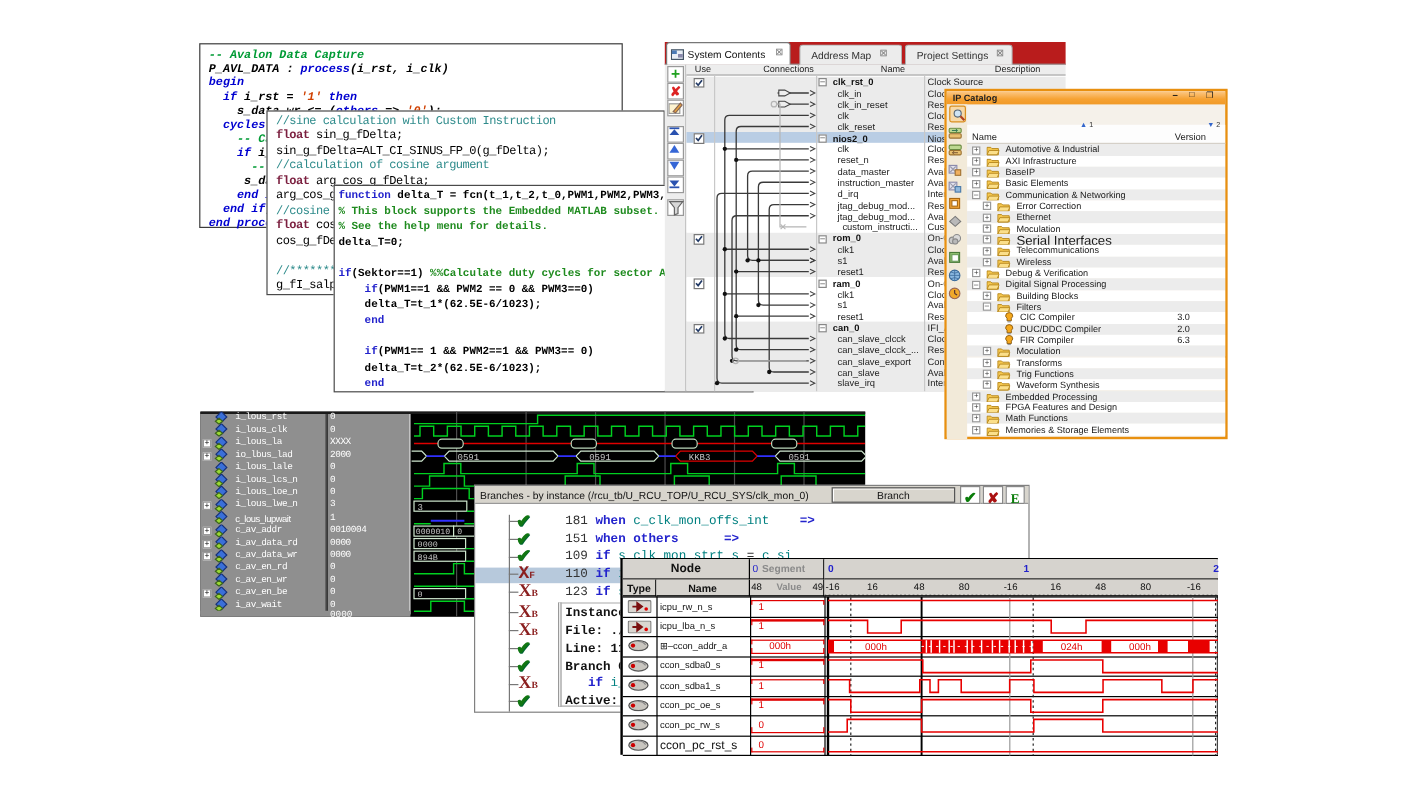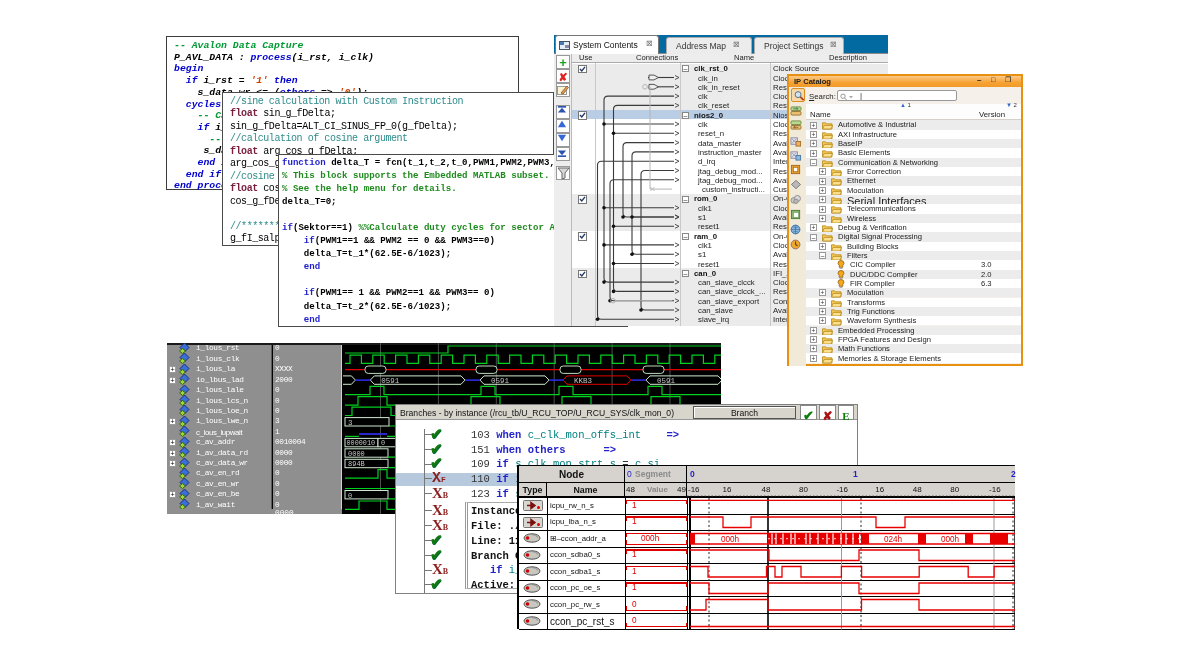--- a/index.html
+++ b/index.html
@@ -47,21 +47,21 @@
 <span style="color:#2222cc;">if</span>(Sektor==1) <span style="color:#1f8b1f;">%%Calculate duty cycles for sector A</span>
     <span style="color:#2222cc;">if</span>(PWM1==1 &amp;&amp; PWM2 == 0 &amp;&amp; PWM3==0)
     delta_T=t_1*(62.5E-6/1023);
     <span style="color:#2222cc;">end</span>
 
     <span style="color:#2222cc;">if</span>(PWM1== 1 &amp;&amp; PWM2==1 &amp;&amp; PWM3== 0)
     delta_T=t_2*(62.5E-6/1023);
     <span style="color:#2222cc;">end</span></pre>
   </div>
 <div class="abs" style="left:554px;top:35px;width:334px;height:291px;background:#fff;z-index:4;border-bottom:1px solid #999">
-<div class="abs" style="left:0;top:0;width:334px;height:19px;border-bottom:1px solid #8a8a8a;background:#0369a1">
+<div class="abs" style="left:0;top:0;width:334px;height:19px;border-bottom:1px solid #8a8a8a;background:#b91c1c">
 <div class="abs" style="left:1px;top:0;width:104px;height:19px;background:#fff;border:1px solid #777;border-bottom:none;border-radius:3px 3px 0 0">
  <svg class="abs" style="left:3px;top:4px" width="11" height="11" viewBox="0 0 11 11">
           <rect x="0.5" y="1.5" width="10" height="8" fill="#e8eef5" stroke="#456"></rect>
           <rect x="1" y="2" width="4" height="3" fill="#4a7ab5"></rect>
           <rect x="6" y="5" width="4" height="3" fill="#88a"></rect>
         </svg>
  <span class="abs" style="left:17px;top:4px;font-size:8.5px;color:#111">System Contents</span>
  <span class="abs" style="left:90px;top:3px;font-size:8px;color:#777">⊠</span>
 </div>
 <div class="abs" style="left:112px;top:2px;width:86px;height:17px;background:#ececec;border:1px solid #aaa;border-bottom:none;border-radius:3px 3px 0 0">
@@ -273,31 +273,20 @@
       <line x1="615.3" y1="300.7" x2="672" y2="300.7" stroke="#b5b5b5" stroke-width="1"></line>
     </svg>
 </div>
 <div class="abs" style="left:787px;top:74px;width:236px;height:292px;background:#f5f1ea;border:2px solid #e89010;z-index:5">
 <div class="abs" style="left:0;top:0;width:232px;height:11px;background:linear-gradient(#fcc988,#f6a233 60%,#f09a28)">
 <span class="abs" style="left:5px;top:1px;font-size:7.6px;font-weight:bold;color:#222">IP Catalog</span>
 <span class="abs" style="left:188px;top:-1px;font-size:8px;color:#111;font-weight:bold">–</span>
 <span class="abs" style="left:202px;top:0px;font-size:7px;color:#111">□</span>
 <span class="abs" style="left:216px;top:0px;font-size:7px;color:#111">❐</span>
 </div>
-<div class="abs" style="left:17px;top:11px;width:215px;height:17px;background:#f5f1ea">
-<span class="abs" style="left:3px;top:5px;font-size:7.8px;color:#222"><u>S</u>earch:</span>
-<div class="abs" style="left:31px;top:2.5px;width:120px;height:11px;background:#fff;border:1px solid #999;border-radius:2px">
- <svg class="abs" style="left:2px;top:2px" width="14" height="8" viewBox="0 0 14 8">
-          <circle cx="3" cy="3.2" r="2.2" fill="none" stroke="#999"></circle>
-          <line x1="4.6" y1="4.8" x2="6.5" y2="7" stroke="#999"></line>
-          <path d="M9 3 l2 2.5 2,-2.5" fill="#aaa"></path>
-        </svg>
- <span class="abs" style="left:22px;top:0px;font-size:8px;color:#333">|</span>
-</div>
-</div>
 <div class="abs" style="left:0;top:11px;width:17px;height:279px;background:#f2ead9"></div>
 <div class="abs" style="left:1px;top:12px;width:15px;height:15px">
       <div class="abs" style="left:1px;top:0;width:14px;height:14px;border:1px solid #d98e1e;background:#f7d9a8;border-radius:2px">
         <svg width="12" height="12" viewBox="0 0 13 13" style="display:block;margin:1px">
           <circle cx="5.5" cy="5" r="3.2" fill="#cfe4f4" stroke="#567"></circle>
           <line x1="8" y1="7.5" x2="11.5" y2="11" stroke="#b04020" stroke-width="2"></line>
         </svg>
       </div>
     </div>
 <div class="abs" style="left:1px;top:30px;width:15px;height:15px">
@@ -809,21 +798,21 @@
 <div class="abs" style="left:297px;top:1px;width:103px;height:13px;background:#d8d5cd;border:1px solid #555;box-shadow:inset 1px 1px 0 #fff;text-align:center;font-size:8.6px;color:#111;line-height:13px">Branch</div>
 <div class="abs" style="left:404px;top:0px;width:17px;height:15px;background:#fff;border:1px solid #888;text-align:center"><span style="color:#0a7d0a;font-weight:bold;font-size:13px;line-height:14px">✔</span></div>
 <div class="abs" style="left:423px;top:0px;width:17px;height:15px;background:#fff;border:1px solid #888;text-align:center"><span style="color:#a11;font-weight:bold;font-size:12px;line-height:14px">✘</span></div>
 <div class="abs" style="left:442px;top:0px;width:16px;height:15px;background:#fff;border:1px solid #888;text-align:center"><span style="color:#0a7d0a;font-weight:bold;font-size:11px;line-height:14px;font-family:'Liberation Serif',serif">E</span></div>
 </div>
 <div class="abs" style="left:0;top:67.5px;width:461px;height:13.5px;background:#b7c9dc"></div>
 <div class="abs" style="left:69px;top:97px;width:300px;height:87px;border:1px solid #aaa;border-left:3px double #999;background:#fff"></div>
 <div class="abs" style="left:28px;top:24px;width:1px;height:164px;background:#777"></div>
 <div class="abs" style="left:28px;top:29.2px;width:8px;height:1px;background:#777"></div>
 <span class="t" style="left:34px;top:19.7px;font-size:15px;font-weight:bold;color:#117711;text-shadow:0.6px 0.6px 0 #063">✔</span>
-<span class="t" style="left:75px;top:23.7px;font-family:'Liberation Mono',monospace;font-size:10.5px;color:#111"><span style="color:#333">103</span> <b style="color:#2222cc">when</b> <span style="color:#008080">c_clk_mon_offs_int</span>&nbsp;&nbsp;&nbsp;&nbsp;<b style="color:#2222cc">=&gt;</b></span>
+<span class="t" style="left:75px;top:23.7px;font-family:'Liberation Mono',monospace;font-size:10.5px;color:#111"><span style="color:#333">181</span> <b style="color:#2222cc">when</b> <span style="color:#008080">c_clk_mon_offs_int</span>&nbsp;&nbsp;&nbsp;&nbsp;<b style="color:#2222cc">=&gt;</b></span>
 <div class="abs" style="left:28px;top:44.0px;width:8px;height:1px;background:#777"></div>
 <span class="t" style="left:34px;top:34.5px;font-size:15px;font-weight:bold;color:#117711;text-shadow:0.6px 0.6px 0 #063">✔</span>
 <span class="t" style="left:75px;top:38.5px;font-family:'Liberation Mono',monospace;font-size:10.5px;color:#111"><span style="color:#333">151</span> <b style="color:#2222cc">when</b> <b style="color:#2222cc">others</b>&nbsp;&nbsp;&nbsp;&nbsp;&nbsp;&nbsp;<b style="color:#2222cc">=&gt;</b></span>
 <div class="abs" style="left:28px;top:58.5px;width:8px;height:1px;background:#777"></div>
 <span class="t" style="left:34px;top:49.0px;font-size:15px;font-weight:bold;color:#117711;text-shadow:0.6px 0.6px 0 #063">✔</span>
 <span class="t" style="left:75px;top:53.0px;font-family:'Liberation Mono',monospace;font-size:10.5px;color:#111"><span style="color:#333">109</span> <b style="color:#2222cc">if</b> <span style="color:#008080">s_clk_mon_strt_s</span> <span style="color:#333">=</span> <span style="color:#008080">c_si</span></span>
 <div class="abs" style="left:28px;top:73.0px;width:8px;height:1px;background:#777"></div>
 <span class="t" style="left:36px;top:64.5px;font-family:Liberation Mono, monospace;font-size:15px;font-weight:bold;color:#8b1f1f">X<span style="font-size:8px">F</span></span>
 <span class="t" style="left:75px;top:67.5px;font-family:'Liberation Mono',monospace;font-size:10.5px;color:#111"><span style="color:#333">110</span> <b style="color:#2222cc">if</b> <span style="color:#008080">i_</span></span>
 <div class="abs" style="left:28px;top:88.0px;width:8px;height:1px;background:#777"></div>

